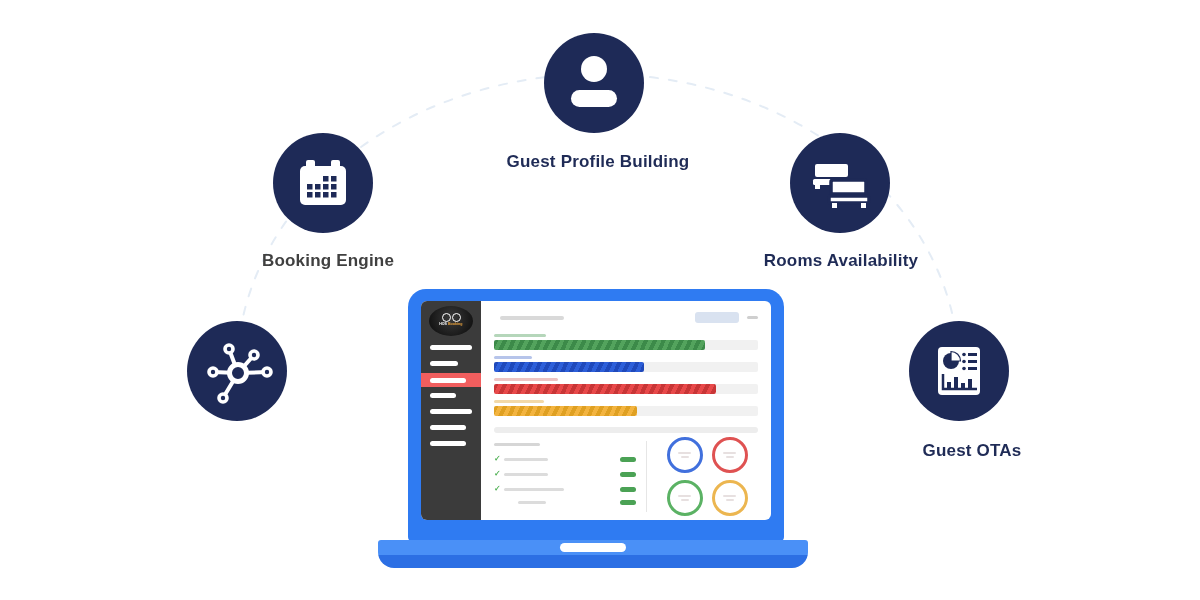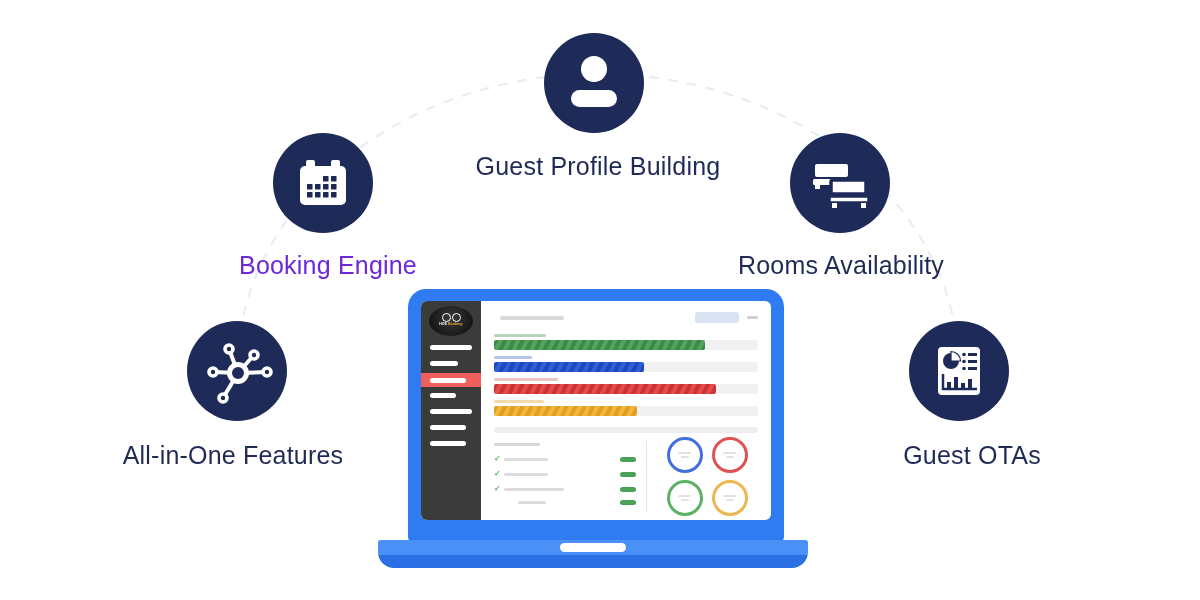--- a/index.html
+++ b/index.html
@@ -4,21 +4,21 @@
 <style>
   html,body{margin:0;padding:0;background:#fff;}
   .stage{position:relative;width:1200px;height:600px;background:#fff;overflow:hidden;
          font-family:"Liberation Sans",sans-serif;}
   
   .arc-svg{position:absolute;left:0;top:0;width:1200px;height:600px;}
   
   .icon-circle{position:absolute;width:100px;height:100px;border-radius:50%;
                display:flex;align-items:center;justify-content:center;}
   .feature-label{position:absolute;transform:translateX(-50%);white-space:nowrap;
-                 font-weight:400;font-size:25px;letter-spacing:.2px;}
+                 font-weight:700;font-size:17px;letter-spacing:.2px;}
   
   .laptop-body{position:absolute;left:408px;top:289px;width:376px;height:253px;
                border-radius:18px 18px 5px 5px;}
   .laptop-screen{position:absolute;left:421px;top:301px;width:350px;height:219px;
                  background:#fff;border-radius:6px;display:flex;overflow:hidden;}
   .laptop-base{position:absolute;left:378px;top:540px;width:430px;height:28px;
                border-radius:3px 3px 16px 16px;}
   .base-notch{position:absolute;left:50%;top:3px;transform:translateX(-50%);
               width:66px;height:9px;background:#fff;border-radius:5px;}
   
@@ -90,21 +90,21 @@
           <rect x="42" y="51" width="5.5" height="5.5"></rect>
         <rect x="50" y="51" width="5.5" height="5.5"></rect>
           <rect x="58" y="51" width="5.5" height="5.5"></rect>
         <rect x="34" y="59" width="5.5" height="5.5"></rect>
           <rect x="42" y="59" width="5.5" height="5.5"></rect>
         <rect x="50" y="59" width="5.5" height="5.5"></rect>
           <rect x="58" y="59" width="5.5" height="5.5"></rect>
       </g>
     </svg>
   </div>
-  <div class="feature-label" style="left: 328px; top: 251px; color: #6d28d9;">Booking Engine</div>
+  <div class="feature-label" style="left: 328px; top: 251px; color: #404040;">Booking Engine</div>
 
   <div class="icon-circle" style="left: 790px; top: 133px; background: rgb(30, 42, 87);">
     <svg viewBox="0 0 100 100" width="100" height="100">
       <g fill="#fff">
         <rect x="25" y="31" width="33" height="13" rx="2"></rect>
         <rect x="23" y="46" width="37" height="6" rx="1.5"></rect>
         <rect x="25" y="52" width="5" height="4"></rect>
           <rect x="53" y="52" width="5" height="4"></rect>
       </g>
       <g fill="#fff" stroke="#1e2a57" stroke-width="3.5">
@@ -131,21 +131,20 @@
       <circle cx="51" cy="52" r="8.5" fill="#1e2a57" stroke="#fff" stroke-width="5"></circle>
       <g fill="#1e2a57" stroke="#fff" stroke-width="3.6">
         <circle cx="42" cy="28" r="4"></circle>
         <circle cx="67" cy="34" r="4"></circle>
         <circle cx="26" cy="51" r="4"></circle>
         <circle cx="80" cy="51" r="4"></circle>
         <circle cx="36" cy="77" r="4"></circle>
       </g>
     </svg>
   </div>
-  <div class="feature-label" style="left: 233px; top: 441px; color: rgb(31, 43, 86);">All-in-One Features</div>
 
   <div class="icon-circle" style="left: 909px; top: 321px; background: rgb(30, 42, 87);">
     <svg viewBox="0 0 100 100" width="100" height="100">
       <rect x="29" y="26" width="42" height="48" rx="4" fill="#fff"></rect>
       <circle cx="42" cy="40" r="8" fill="#1e2a57"></circle>
       <path d="M42 40 L42 30.5 A9.5 9.5 0 0 1 51.5 40 Z" fill="#fff" stroke="#1e2a57" stroke-width="1.2"></path>
       <g fill="#1e2a57">
         <circle cx="55" cy="33.5" r="1.8"></circle>
           <rect x="59" y="32" width="9" height="3"></rect>
         <circle cx="55" cy="40.5" r="1.8"></circle>

